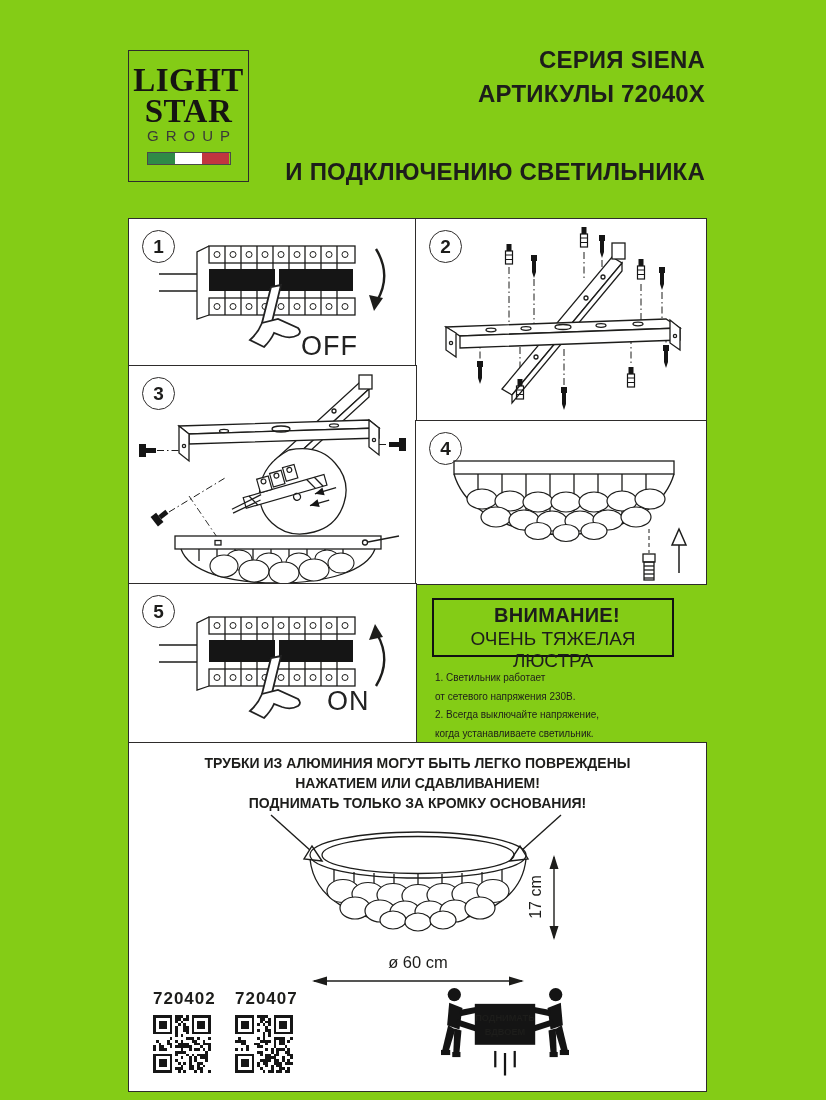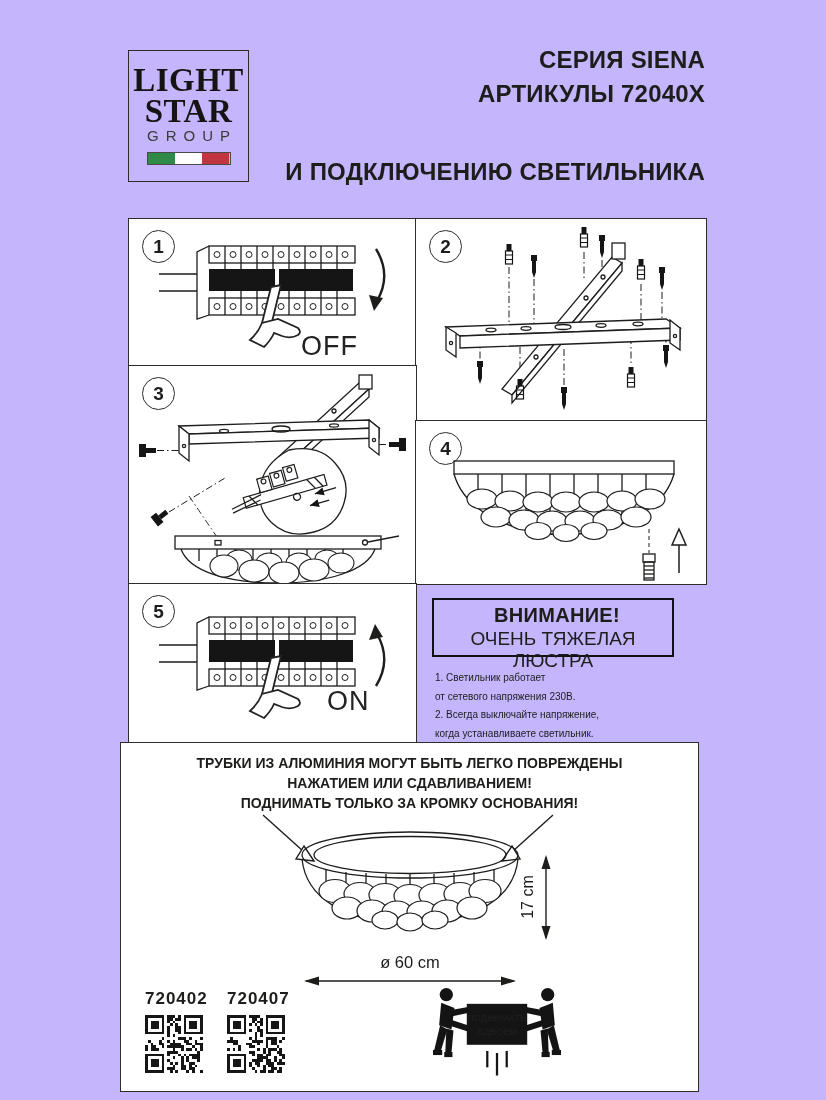--- a/index.html
+++ b/index.html
@@ -1,16 +1,16 @@
 <!DOCTYPE html>
 <html><head>
 <meta charset="utf-8">
 <style>
   html,body{margin:0;padding:0;background:#ffffff;}
-  #page{position:relative;width:826px;height:1100px;background:#c4b5fd;overflow:hidden;
+  #page{position:relative;width:826px;height:1100px;background:#84cc16;overflow:hidden;
         font-family:"Liberation Sans","DejaVu Sans",sans-serif;color:#1d1d1b;}
   .abs{position:absolute;}
   
   #logo-box{left:128px;top:50px;width:119px;height:130px;border:1.6px solid #2e2c2b;text-align:center;}
   .logo-word{font-family:"Liberation Serif","DejaVu Serif",serif;font-weight:bold;font-size:33px;line-height:31px;letter-spacing:0.5px;color:#161412;}
   #logo-word1{margin-top:14px;}
   #logo-group{font-size:15px;letter-spacing:7px;margin-top:0;color:#3a3a38;text-indent:7px;}
   #logo-flag{width:82px;height:11px;margin:8px auto 0 auto;border:1px solid #4a4a48;display:flex;}
   #logo-flag div{flex:1;}
   
@@ -343,21 +343,21 @@
       <div id="attention-subheading">ОЧЕНЬ ТЯЖЕЛАЯ ЛЮСТРА</div>
     </div>
     <div class="abs" style="left:20px;top:86px;width:260px;">
       <div class="note-line">1. Светильник работает</div>
       <div class="note-line">от сетевого напряжения 230В.</div>
       <div class="note-line">2. Всегда выключайте напряжение,</div>
       <div class="note-line">когда устанавливаете светильник.</div>
     </div>
   </div>
 
-  <div class="abs panel" style="left:120px;top:742px;width:577px;height:348px;">
+  <div class="abs panel" style="left:128px;top:742px;width:577px;height:348px;">
     <div class="abs warn-line" style="top:10px;">ТРУБКИ ИЗ АЛЮМИНИЯ МОГУТ БЫТЬ ЛЕГКО ПОВРЕЖДЕНЫ</div>
     <div class="abs warn-line" style="top:30px;">НАЖАТИЕМ ИЛИ СДАВЛИВАНИЕМ!</div>
     <div class="abs warn-line" style="top:50px;">ПОДНИМАТЬ ТОЛЬКО ЗА КРОМКУ ОСНОВАНИЯ!</div>
 
     <svg class="abs" style="left:0;top:70px;" width="577" height="185" viewBox="0 0 577 185">
 
       <g>
         <line x1="142" y1="2" x2="182" y2="38" stroke="#1d1d1b" stroke-width="1.4"></line>
         <polygon points="193,48 175,46 183,33" fill="#ffffff" stroke="#1d1d1b" stroke-width="1.4"></polygon>
         <line x1="432" y1="2" x2="392" y2="38" stroke="#1d1d1b" stroke-width="1.4"></line>

